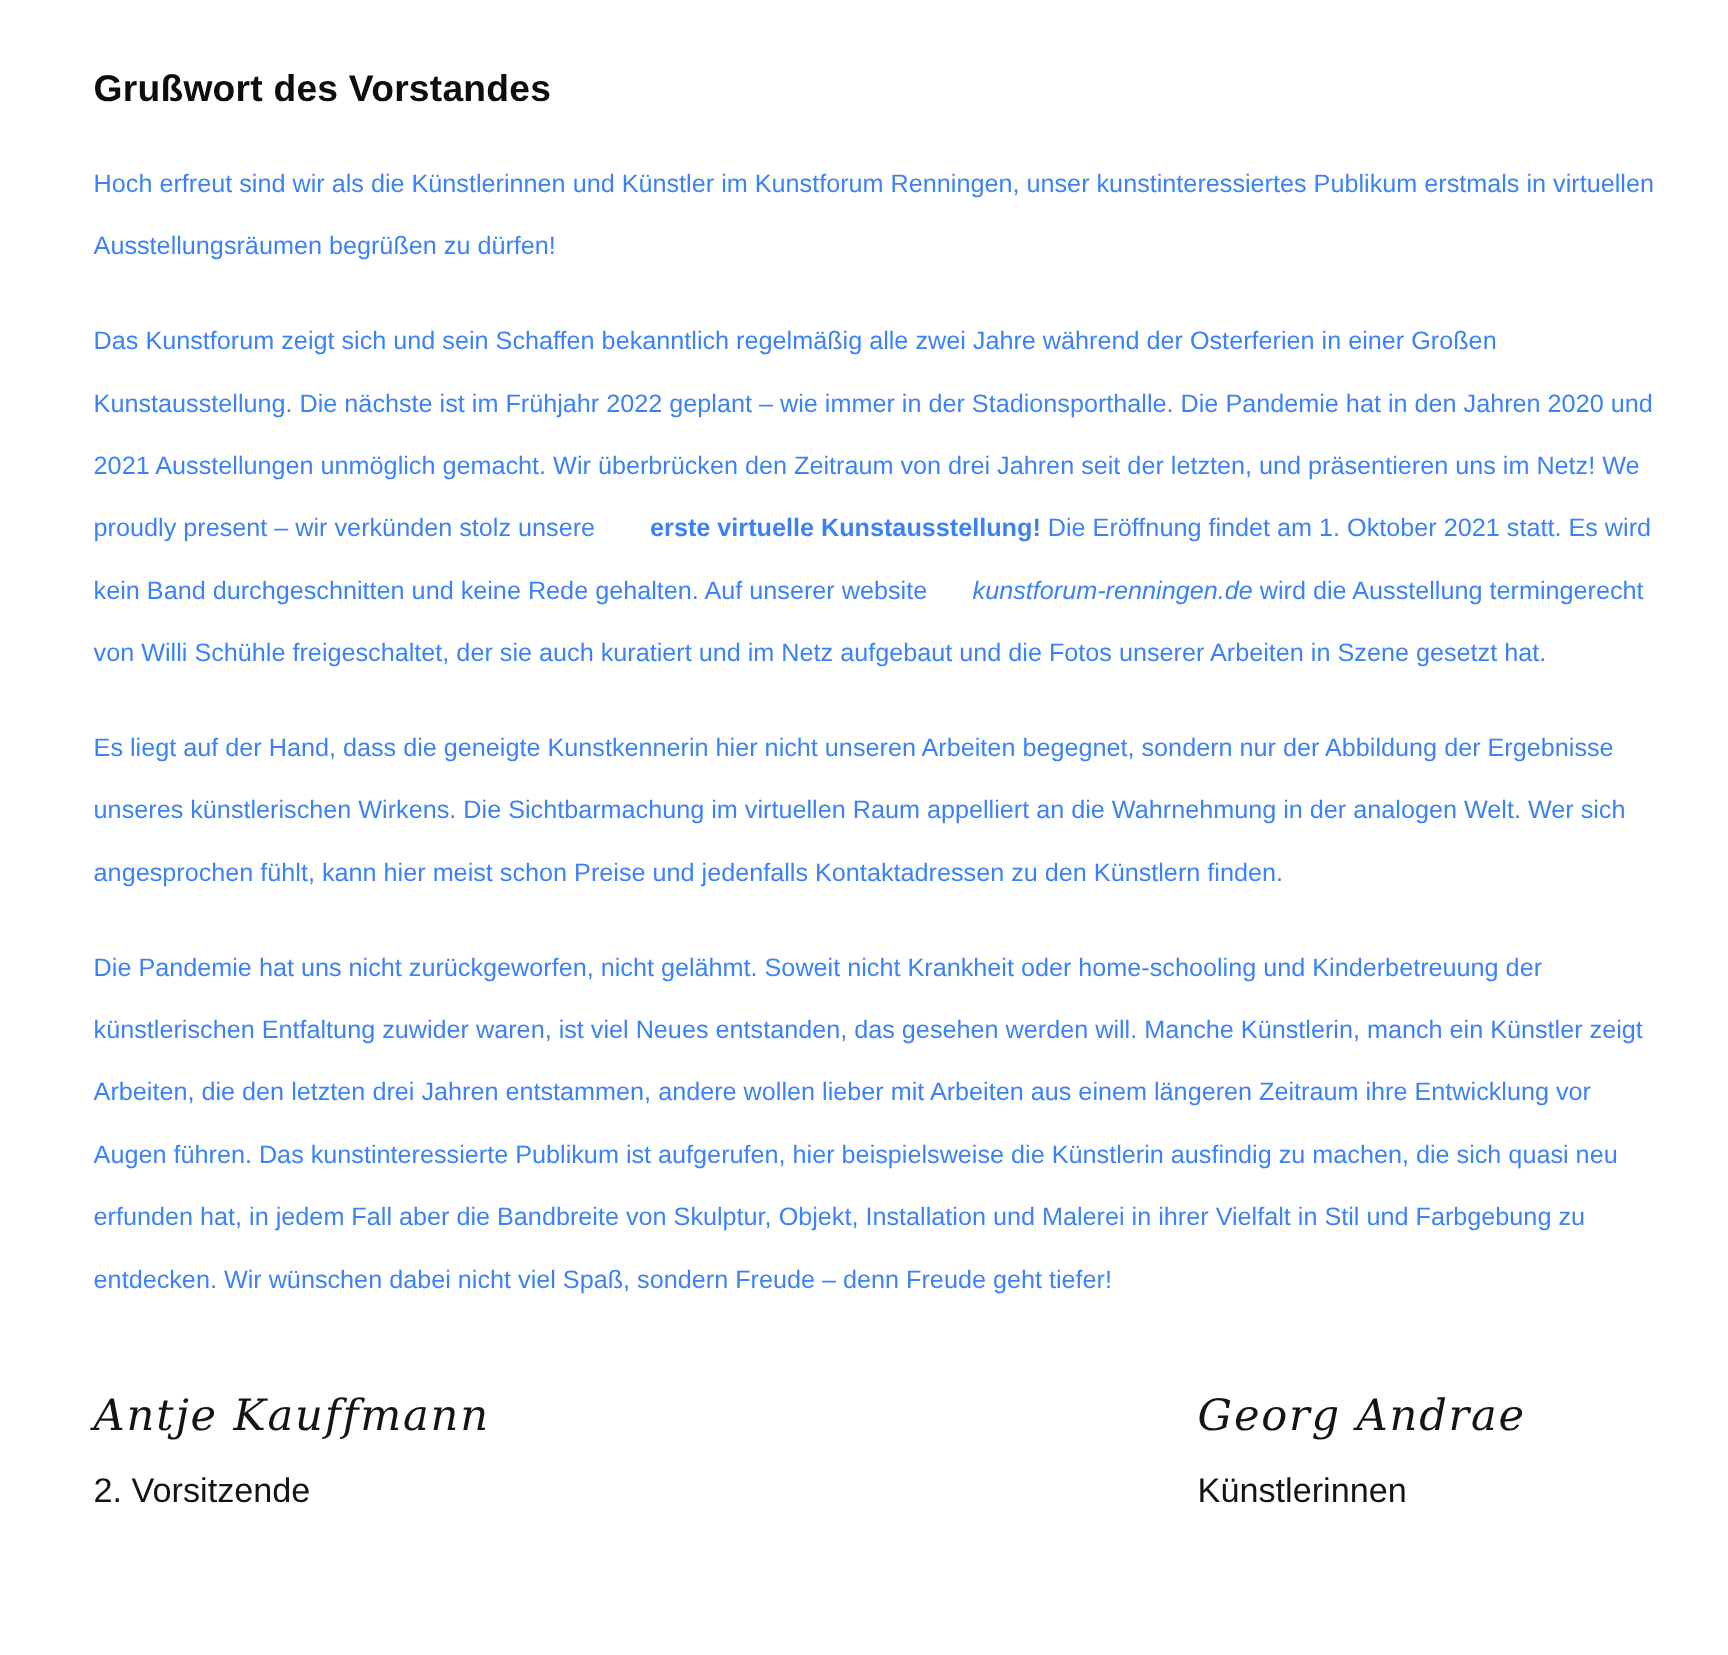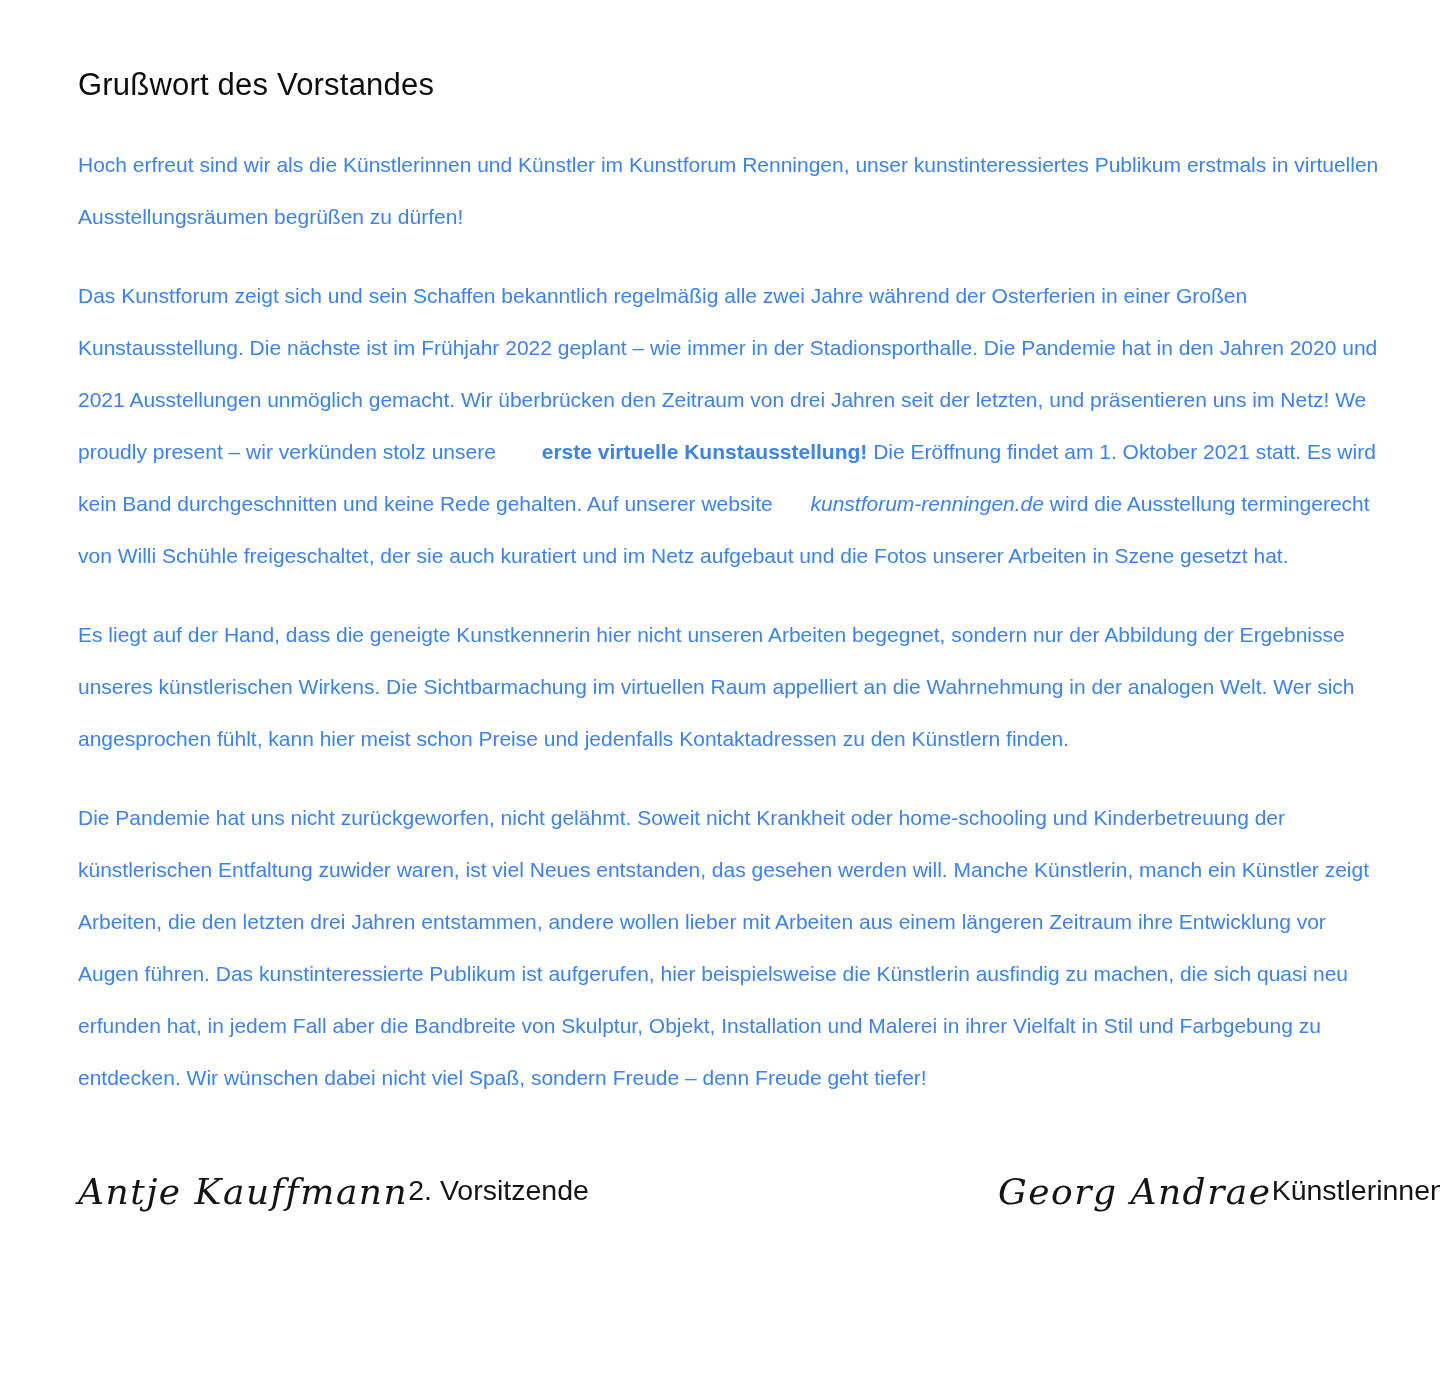--- a/index.html
+++ b/index.html
@@ -15,57 +15,57 @@
     box-sizing: border-box;
     padding: 54px 50px 0 78px;
     color: #111111;
     font-family: "Liberation Sans", sans-serif;
     overflow: hidden;
   }
   .content {
     width: 1312px;
   }
   .doc-title {
-    margin: 13px 0 36px 0;
+    margin: 2px 0 36px 0;
     font-size: 31px;
-    font-weight: 400;
+    font-weight: 700;
     color: #0d0d0d;
     letter-spacing: 0.2px;
   }
   .para {
     margin: 0 0 27px 0;
     font-size: 21px;
     line-height: 52px;
     color: #3b82f6;
   }
   .para span[data-name="bold-text"] { font-weight: 700; margin-left: 40px; }
   .para span[data-name="italic-text"] { font-style: italic; margin-left: 32px; }
   .signature-row {
     display: flex;
     justify-content: space-between;
     margin-top: 64px;
     width: 1312px;
   }
-  .signature-block { display: flex; flex-direction: row; }
+  .signature-block { display: flex; flex-direction: column; }
   .signature-block.right { width: 392px; }
   .sig-name {
     font-family: "DejaVu Serif", serif;
     font-style: italic;
     font-size: 36px;
     line-height: 48px;
     letter-spacing: 1.5px;
     color: #141414;
     white-space: nowrap;
   }
   .sig-role {
     font-family: "Liberation Sans", sans-serif;
     font-size: 28.5px;
     line-height: 40px;
     color: #141414;
-    margin-top: 2px;
+    margin-top: 18px;
   }
 </style>
 </head>
 <body>
 
 <div class="page" data-name="document-page">
   <div class="content" data-name="document-content">
 
     <h1 class="doc-title" data-name="page-title">Grußwort des Vorstandes</h1>
 

